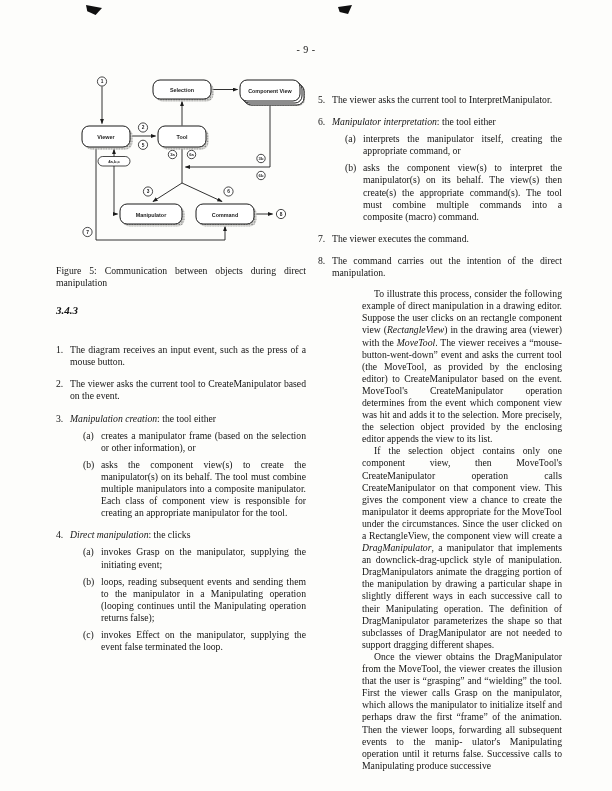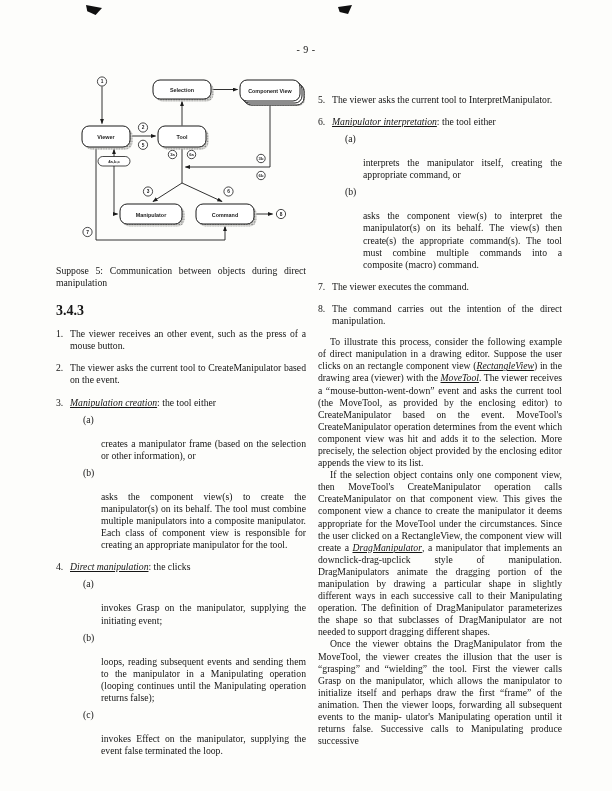--- a/index.html
+++ b/index.html
@@ -16,35 +16,35 @@
   .col {
     position:absolute; width:244px; font-size:9.7px; line-height:12.1px;
     text-align:justify;
   }
   .col-left { left:56px; top:70px; width:250px; }
   .col-right { left:318px; top:84px; }
   .fig { position:relative; width:250px; height:192px; }
   .fig svg { display:block; width:250px; height:192px; }
   .caption { margin-top:3px; }
   .heading {
-    display:flex; margin-top:15px; margin-bottom:11px;
-    font-weight:bold; font-size:14px; line-height:13px; text-align:left;
+    display:flex; margin-top:15px; margin-bottom:27px;
+    font-weight:bold; font-size:11px; line-height:13px; text-align:left;font-style:italic;
   }
   .heading .hnum { width:33px; flex:none; }
   .items { }
   .li { display:flex; margin-top:10px; }
   .li .num { width:14px; flex:none; }
   .li .body { flex:1; }
   .subs { margin-left:13px; }
   .sub { display:flex; margin-top:5px; }
   .sub .subnum { width:18px; flex:none; }
-  .sub .subbody { flex:1;margin-top:24px; }
-  .paras { margin-top:9px; }
+  .sub .subbody { flex:1; }
+  .paras { margin-top:9px;margin-left:44px; }
   .para { text-indent:12px; }
-  .it { font-style:italic;text-decoration:underline; }
+  .it { font-style:italic; }
   
   .edge { stroke:#1b1b1b; stroke-width:0.9; fill:none; }
   .node { fill:#ffffff; stroke:#1b1b1b; stroke-width:1; }
   .node-shadow { fill:url(#stipple); stroke:none; }
   .node-label {
     font-family:"Liberation Sans", sans-serif; font-size:5.4px; font-weight:700;
     text-anchor:middle; fill:#1b1b1b;
   }
   .elabel-circle { fill:#ffffff; stroke:#1b1b1b; stroke-width:0.8; }
   .elabel-text {
@@ -167,31 +167,31 @@
           <circle class="elabel-circle" cx="225" cy="144" r="4.6"></circle>
           <text class="elabel-text" x="225" y="145.8">8</text>
         </g>
         <g>
           <rect class="elabel-circle" x="42" y="86.5" width="32" height="9.5" rx="4.75"></rect>
           <text class="elabel-text small" x="58" y="92.8">4a,b,c</text>
         </g>
       </svg>
     </div>
 
-    <div class="caption">Suppose 5: Communication between objects during direct manipulation</div>
+    <div class="caption">Figure 5: Communication between objects during direct manipulation</div>
 
     <div class="heading">
       <span class="hnum">3.4.3</span>
     </div>
 
 
     <div class="items">
         <div class="li">
           <span class="num">1.</span>
-          <div class="body"><span>The viewer receives an other event, such as the press of a mouse button.</span></div>
+          <div class="body"><span>The diagram receives an input event, such as the press of a mouse button.</span></div>
         </div>
         <div class="li">
           <span class="num">2.</span>
           <div class="body"><span>The viewer asks the current tool to CreateManipulator based on the event.</span></div>
         </div>
         <div class="li">
           <span class="num">3.</span>
           <div class="body"><span class="it">Manipulation creation</span><span>: the tool either</span><div class="subs">
               <div class="sub">
                 <span class="subnum">(a)</span>

